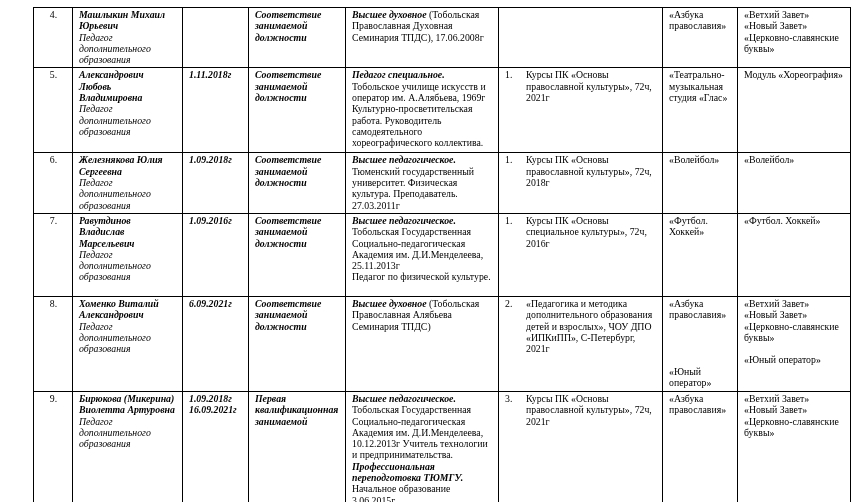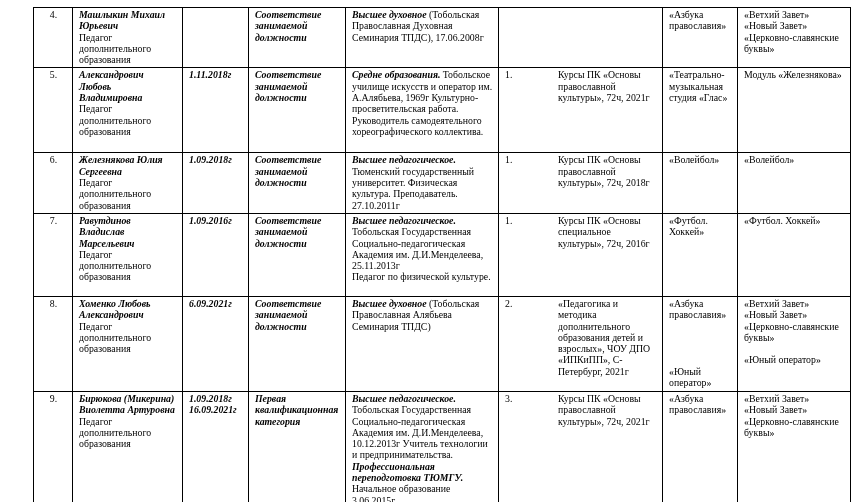--- a/index.html
+++ b/index.html
@@ -22,27 +22,27 @@
     font-size: 9.8px;
     line-height: 11.3px;
   }
   table.staff td {
     border: 1px solid #000000;
     vertical-align: top;
     padding: 1px 5px 2px 6px;
     overflow: hidden;
   }
   .b { font-weight: bold; font-style: italic; }
-  .i { }
+  .i { font-style: italic; }
   td.c-num { text-align: center; padding: 1px 2px; }
   td.c-cat { padding-left: 5px; padding-right: 3px; }
   td.c-courses { padding-left: 12px; padding-right: 4px; }
   .course { display: flex; }
   .course-num { flex: none; width: 21px; }
-  .course-text { flex: 1; margin-left: 32px; }
+  .course-text { flex: 1; }
   .pline { min-height: 11.3px; }
 </style>
 </head>
 <body>
 
 <div class="page">
   <table class="staff">
     <colgroup>
       <col style="width:39px">
       <col style="width:110px">
@@ -82,49 +82,49 @@
           <td>
             <div class="b">Александрович Любовь Владимировна</div>
             <div class="i">Педагог дополнительного образования</div>
           </td>
           <td>
             <div class="b">1.11.2018г</div>
           </td>
           <td class="c-cat">
             <div class="b">Соответствие занимаемой должности</div>
           </td>
-          <td><span class="b">Средне образования.</span><span> Тобольское училище искусств и оператор им. А.Алябьева, 1969г Культурно-просветительская работа. Руководитель самодеятельного хореографического коллектива.</span></td>
+          <td><span class="b">Педагог специальное.</span><span> Тобольское училище искусств и оператор им. А.Алябьева, 1969г Культурно-просветительская работа. Руководитель самодеятельного хореографического коллектива.</span></td>
           <td class="c-courses">
             <div class="course">
               <span class="course-num">1.</span>
               <span class="course-text">Курсы ПК «Основы православной культуры», 72ч, 2021г</span>
             </div>
           </td>
           <td>
             <div class="pline">«Театрально-музыкальная студия «Глас»</div>
           </td>
           <td>
-            <div class="pline">Модуль «Железнякова»</div>
+            <div class="pline">Модуль «Хореография»</div>
           </td>
         </tr>
         <tr style="height: 59px;">
           <td class="c-num">
             <div>6.</div>
           </td>
           <td>
             <div class="b">Железнякова Юлия Сергеевна</div>
             <div class="i">Педагог дополнительного образования</div>
           </td>
           <td>
             <div class="b">1.09.2018г</div>
           </td>
           <td class="c-cat">
             <div class="b">Соответствие занимаемой должности</div>
           </td>
-          <td><span class="b">Высшее педагогическое.</span><span> Тюменский государственный университет. Физическая культура. Преподаватель. 27.10.2011г</span></td>
+          <td><span class="b">Высшее педагогическое.</span><span> Тюменский государственный университет. Физическая культура. Преподаватель. 27.03.2011г</span></td>
           <td class="c-courses">
             <div class="course">
               <span class="course-num">1.</span>
               <span class="course-text">Курсы ПК «Основы православной культуры», 72ч, 2018г</span>
             </div>
           </td>
           <td>
             <div class="pline">«Волейбол»</div>
           </td>
           <td>
@@ -157,21 +157,21 @@
           </td>
           <td>
             <div class="pline">«Футбол. Хоккей»</div>
           </td>
         </tr>
         <tr style="height: 95px;">
           <td class="c-num">
             <div>8.</div>
           </td>
           <td>
-            <div class="b">Хоменко Любовь Александрович</div>
+            <div class="b">Хоменко Виталий Александрович</div>
             <div class="i">Педагог дополнительного образования</div>
           </td>
           <td>
             <div class="b">6.09.2021г</div>
           </td>
           <td class="c-cat">
             <div class="b">Соответствие занимаемой должности</div>
           </td>
           <td><span class="b">Высшее духовное</span><span> (Тобольская Православная Алябьева Семинария ТПДС)</span></td>
           <td class="c-courses">
@@ -200,21 +200,21 @@
           </td>
           <td>
             <div class="b">Бирюкова (Микерина) Виолетта Артуровна</div>
             <div class="i">Педагог дополнительного образования</div>
           </td>
           <td>
             <div class="b">1.09.2018г</div>
             <div class="b">16.09.2021г</div>
           </td>
           <td class="c-cat">
-            <div class="b">Первая квалификационная категория</div>
+            <div class="b">Первая квалификационная занимаемой</div>
           </td>
           <td><span class="b">Высшее педагогическое.</span><span> Тобольская Государственная Социально-педагогическая Академия им. Д.И.Менделеева, 10.12.2013г Учитель технологии и предпринимательства.</span><br><span class="b">Профессиональная переподготовка ТЮМГУ.</span><br><span>Начальное образование 3.06.2015г</span></td>
           <td class="c-courses">
             <div class="course">
               <span class="course-num">3.</span>
               <span class="course-text">Курсы ПК «Основы православной культуры», 72ч, 2021г</span>
             </div>
           </td>
           <td>
             <div class="pline">«Азбука православия»</div>

